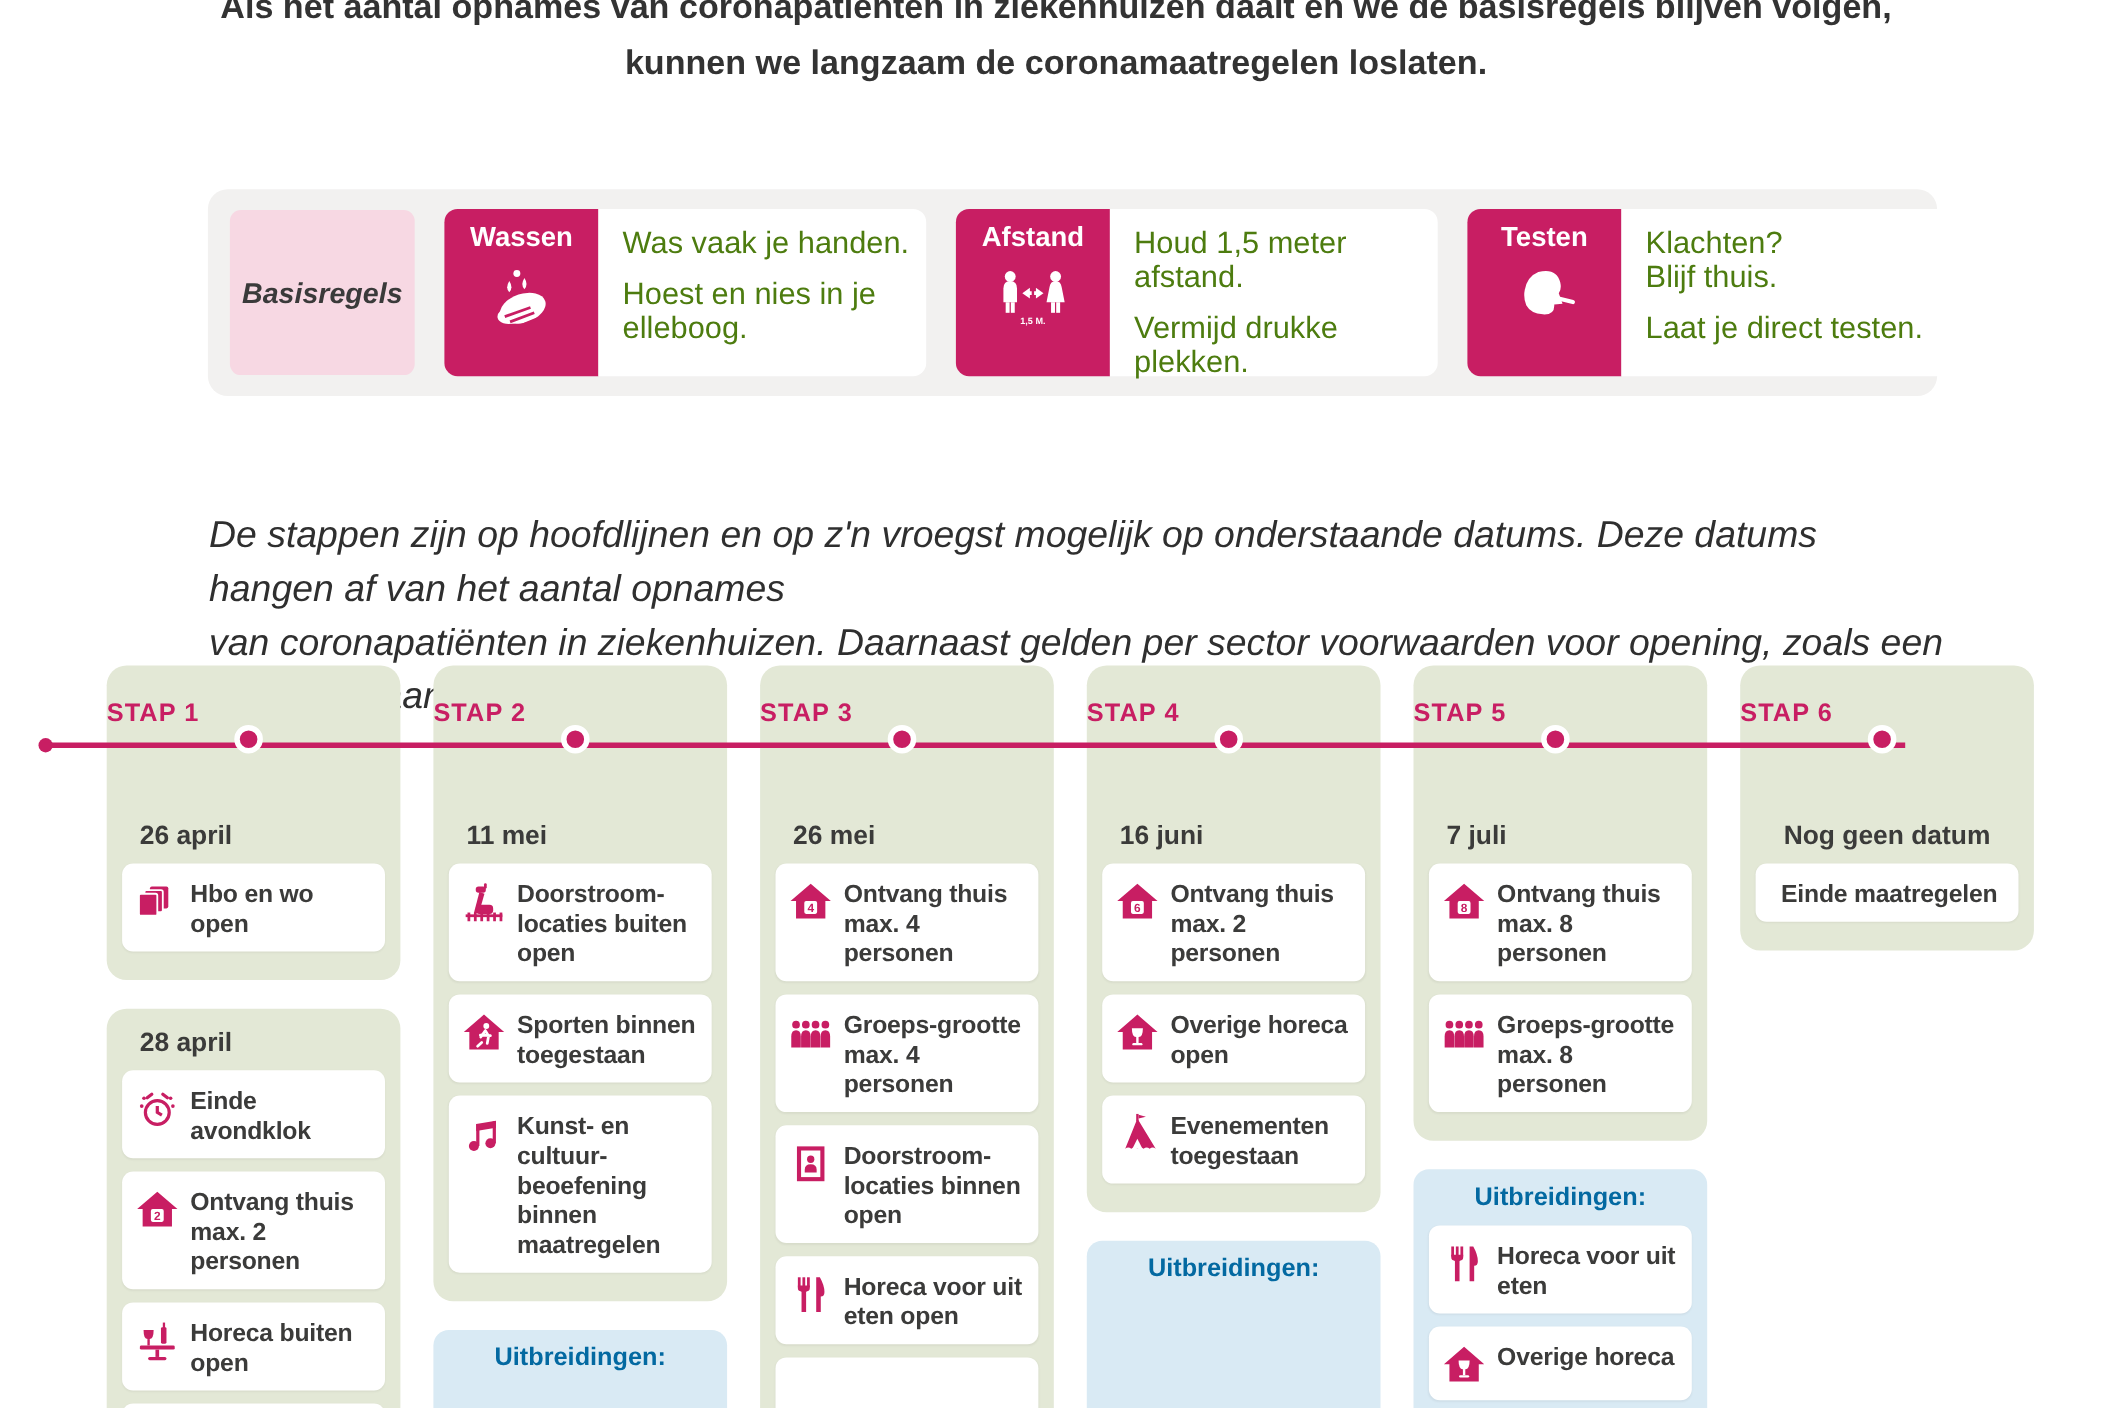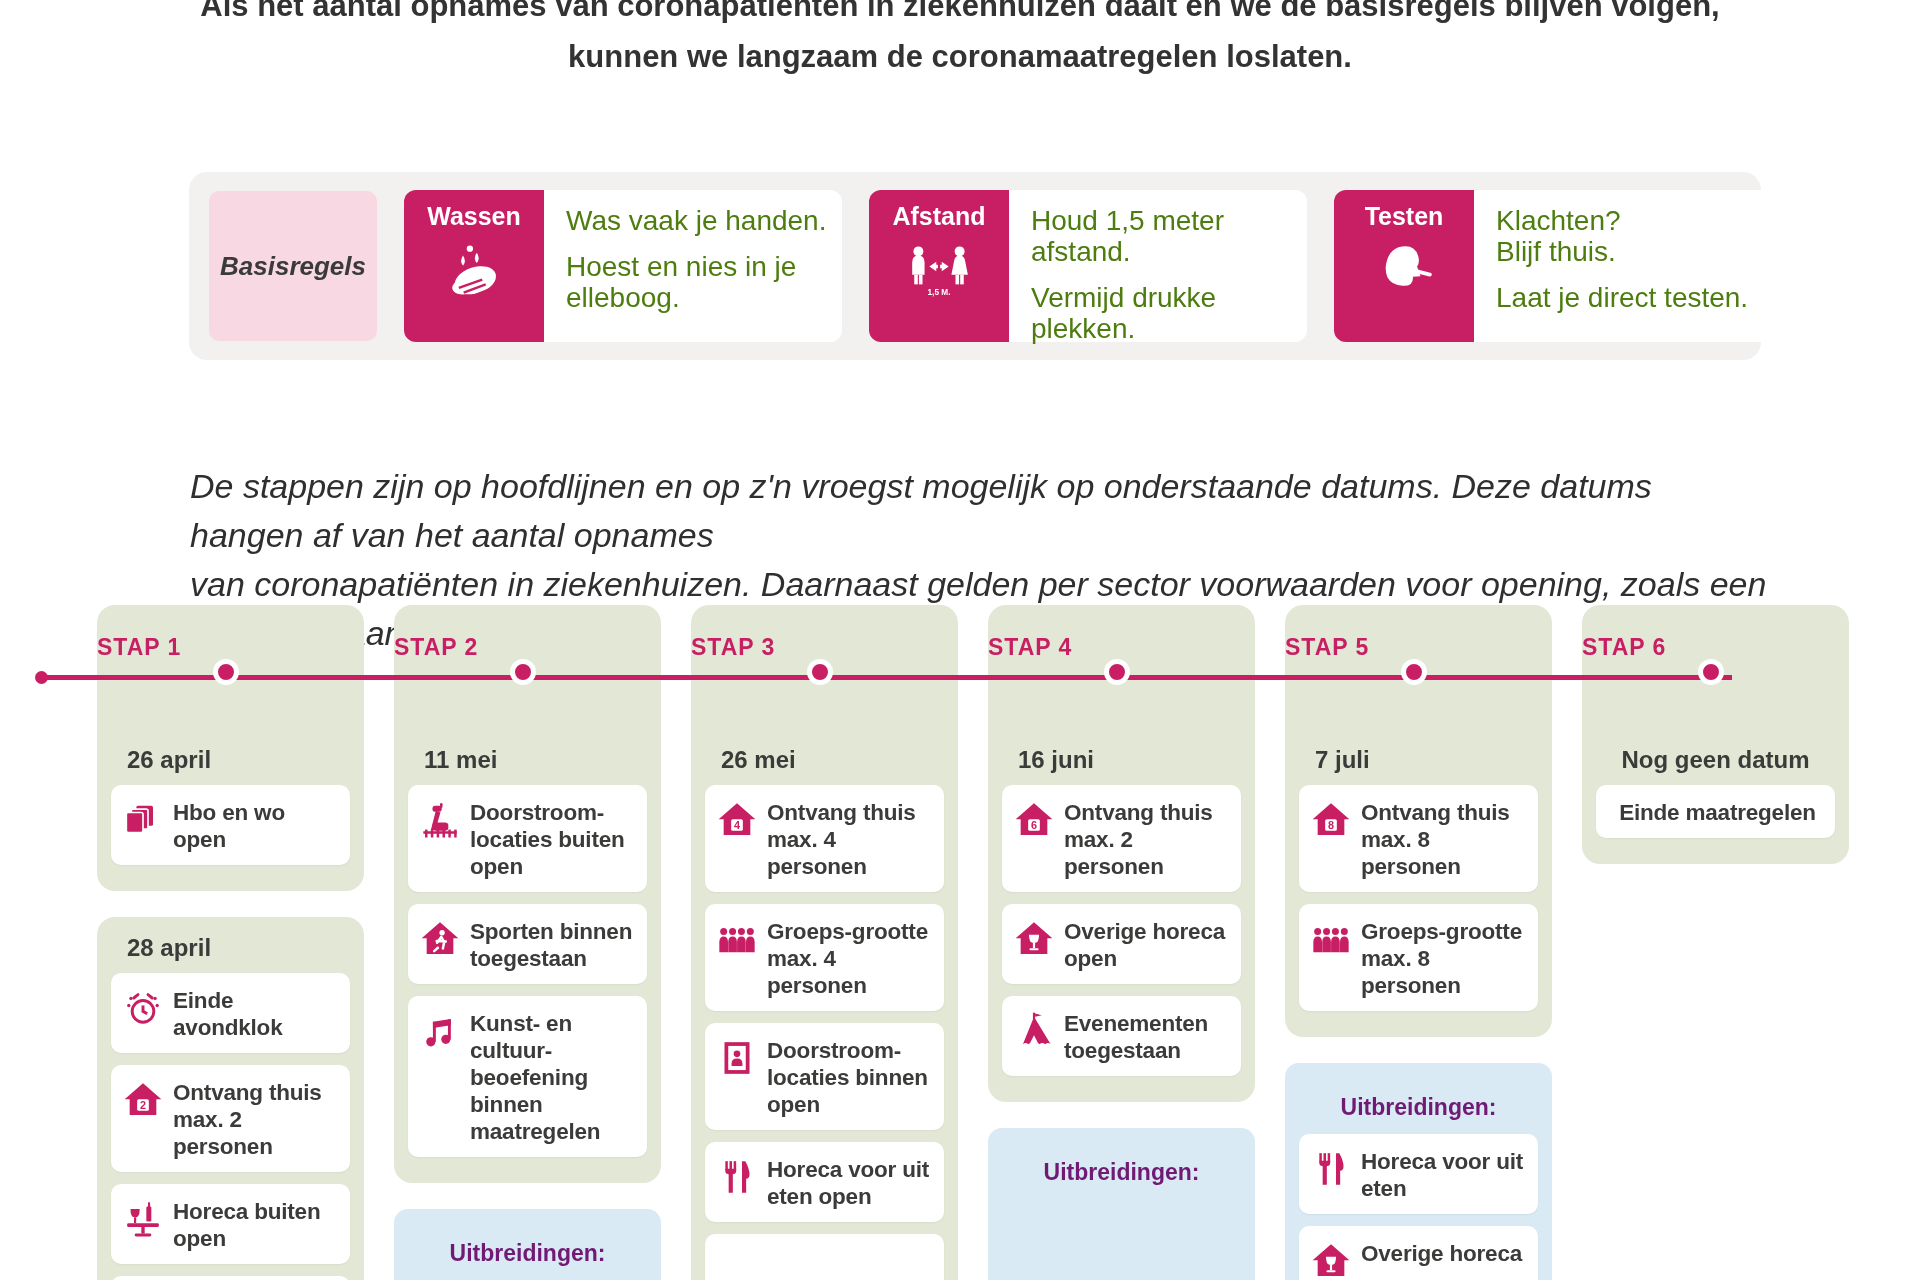--- a/index.html
+++ b/index.html
@@ -53,21 +53,21 @@
   .gdate.center{text-align:center;margin:0 0 10px 0}
   .gpad{height:16px}
   .item{background:#fff;border-radius:10px;margin:0 14px 12px;padding:12px 8px 12px 12px;
     display:flex;align-items:flex-start;min-height:52px;box-shadow:0 1px 2px rgba(0,0,0,.05)}
   .item .ic{width:40px;height:40px;flex:0 0 40px;margin:3px 10px 0 0}
   .item .tx{font-size:22.5px;line-height:27px;font-weight:bold;letter-spacing:-.2px;color:var(--text);padding-top:2px}
   .item.center{justify-content:center}
   .item.center .tx{text-align:right}
   .item.empty{min-height:60px}
   .ext{background:var(--blue);border-radius:14px;margin-bottom:26px;padding-bottom:12px}
-  .ext-title{text-align:center;font-weight:bold;font-size:23px;padding:31px 0 13px;color:#701a75}
+  .ext-title{text-align:center;font-weight:bold;font-size:23px;padding:11px 0 13px;color:#0369a1}
   .tall{min-height:180px}
 </style>
 </head>
 <body>
 
 <div class="header">
   <div>Als het aantal opnames van coronapatiënten in ziekenhuizen daalt en we de basisregels blijven volgen,</div>
   <div>kunnen we langzaam de coronamaatregelen loslaten.</div>
 </div>
 

